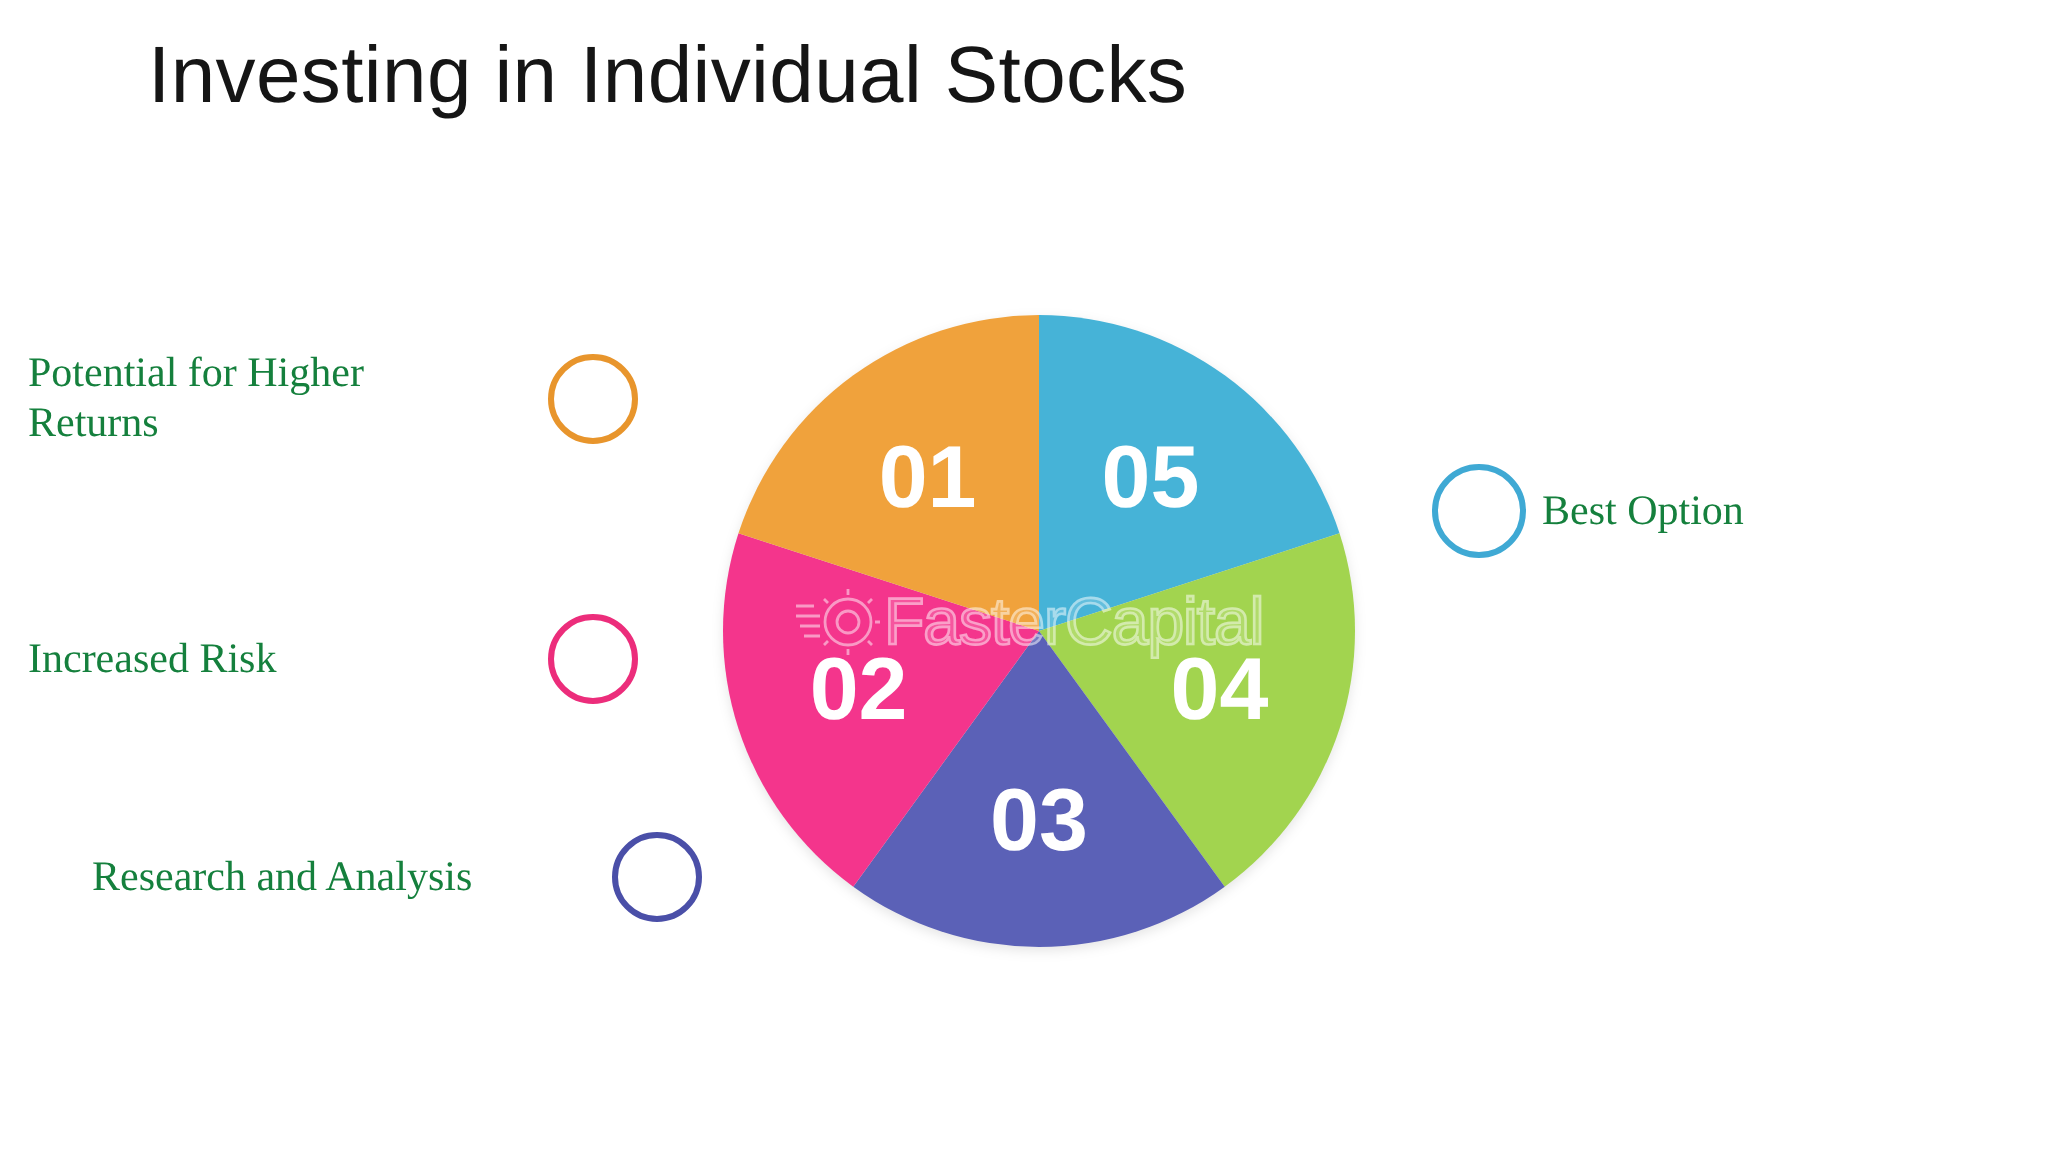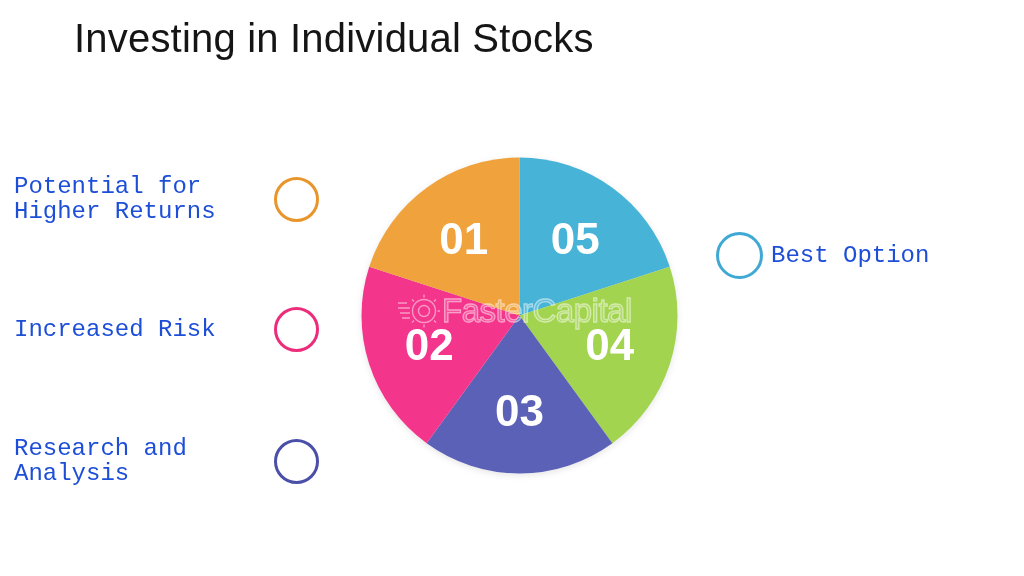--- a/index.html
+++ b/index.html
@@ -40,40 +40,40 @@
     left: 14px;
     width: 305px;
     justify-content: space-between;
   }
   .legend-row.right {
     left: 716px;
     width: 295px;
     justify-content: flex-start;
   }
   .legend-label {
-    font-size: 24px;
+    font-size: 21px;
     line-height: 25px;
-    color: #1d4ed8;
-    font-family: Liberation Mono, monospace;
+    color: #15803d;
+    font-family: Liberation Serif, serif;
   }
   .legend-row.left .legend-label { text-align: left; max-width: 235px; }
   .legend-row.right .legend-label { margin-left: 8px; white-space: nowrap; }
 
   .legend-dot {
     flex: 0 0 auto;
     border-radius: 50%;
     background: transparent;
   }
   .legend-dot.lg { width: 45px; height: 45px; border-width: 3px; border-style: solid; }
   .legend-dot.rg { width: 47px; height: 47px; border-width: 3px; border-style: solid; }
 
   
   #legend-left-0 { top: 174px; }
   #legend-left-1 { top: 307px; }
-  #legend-left-2 { top: 436px; }
+  #legend-left-2 { top: 416px; margin-left: 32px; }
   
   #legend-right-0 { top: 232px; }
   #legend-right-1 { top: 358px; }
 
   
   #pie-wrap {
     position: absolute;
     left: 361px;
     top: 157px;
     width: 317px;

